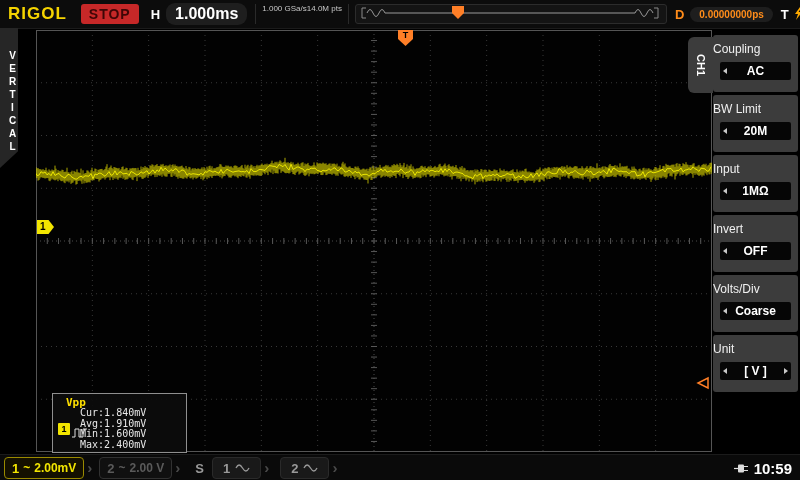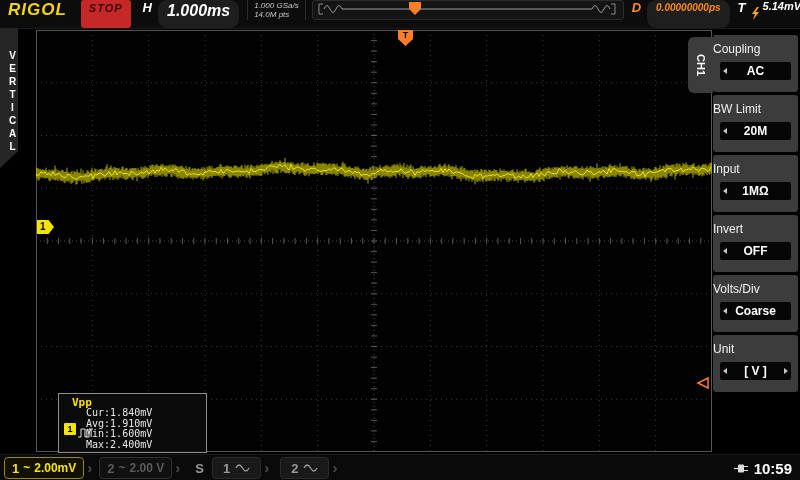--- a/index.html
+++ b/index.html
@@ -1,30 +1,30 @@
 <!DOCTYPE html>
 <html><head>
 <meta charset="utf-8">
 <style>
   html,body{margin:0;padding:0;width:800px;height:480px;background:#000;overflow:hidden;
     font-family:"Liberation Sans",sans-serif;}
   .scope{position:absolute;inset:0;width:800px;height:480px;background:#000;}
 
   
   .topbar{position:absolute;top:0;left:0;width:800px;height:28px;background:#0c0c0c;
-    display:flex;border-bottom:1px solid #1b1b1b;font-style:italic;}
+    display:flex;align-items:center;border-bottom:1px solid #1b1b1b;}
   .logo{color:#f5d400;font-weight:bold;font-size:17px;letter-spacing:1px;margin-left:8px;}
-  .runstate{margin-left:14px;background:#c62828;color:#3d0606;font-weight:bold;font-size:11px;
+  .runstate{margin-left:14px;background:#c62828;color:#3d0606;font-weight:bold;font-size:14px;
     padding:2px 8px;border-radius:3px;letter-spacing:1px;}
   .hlabel{color:#fff;font-weight:bold;font-size:13px;margin-left:12px;}
   .pill{background:#1e1e1e;border-radius:9px;padding:2px 9px;font-size:16px;font-weight:bold;
     color:#fff;margin-left:6px;white-space:nowrap;}
   .pill.delay{color:#ff8c1a;font-size:10px;}
   .srate{margin-left:8px;font-size:8px;color:#c8c8c8;line-height:9px;padding:0 6px;height:20px;
-    display:flex;flex-direction:column;justify-content:center;border-left:1px solid #2a2a2a;
+    display:flex;flex-direction:row;justify-content:center;border-left:1px solid #2a2a2a;
     border-right:1px solid #2a2a2a;white-space:nowrap;}
   .ovstrip{position:relative;margin-left:6px;width:310px;height:18px;background:#141414;
     border:1px solid #2c2c2c;border-radius:3px;flex:none;}
   .dlabel{color:#ff8c1a;font-weight:bold;font-size:13px;margin-left:8px;}
   .tlabel{color:#fff;font-weight:bold;font-size:13px;margin-left:8px;}
   .tlevel{color:#fff;font-size:11px;font-weight:bold;margin-left:3px;}
   .tricon{margin-left:4px;display:flex;align-items:center;}
 
   
   .vert-tab{position:absolute;left:0;top:28px;width:18px;height:140px;background:#262626;
@@ -36,22 +36,22 @@
   .screen{position:absolute;left:36px;top:30px;width:676px;height:422px;background:#020202;}
   .trig-marker{position:absolute;left:398px;top:30px;width:15px;height:16px;background:#ff7f27;
     clip-path:polygon(0 0,100% 0,100% 56%,50% 100%,0 56%);color:#000;font-weight:bold;
     font-size:9px;text-align:center;line-height:10px;}
   .ch-marker{position:absolute;left:37px;top:220px;width:17px;height:14px;background:#f2e500;
     clip-path:polygon(0 0,68% 0,100% 50%,68% 100%,0 100%);color:#000;font-weight:bold;
     font-size:10px;line-height:14px;padding-left:3px;box-sizing:border-box;}
   .edge-marker{position:absolute;left:696px;top:376px;}
 
   
-  .meas{position:absolute;left:58px;top:393px;width:133px;height:58px;
-    background:rgba(12,12,12,.93);border:1px solid #8f8f8f;padding-left:14px;}
+  .meas{position:absolute;left:52px;top:393px;width:133px;height:58px;
+    background:rgba(12,12,12,.93);border:1px solid #8f8f8f;}
   .meas-title{position:absolute;left:13px;top:2px;color:#ffe000;font-weight:bold;
     font-family:"DejaVu Sans Mono",monospace;font-size:11px;}
   .meas-rows{position:absolute;left:27px;top:14px;font-family:"DejaVu Sans Mono",monospace;
     font-size:10px;line-height:10.5px;color:#e8e8e8;white-space:nowrap;}
   .meas-ch{position:absolute;left:5px;top:29px;width:12px;height:12px;background:#f2e500;
     color:#000;font-size:9px;font-weight:bold;text-align:center;line-height:12px;border-radius:1px;}
   .pulse-icon{position:absolute;left:18px;top:32px;}
 
   
   .ch-tab{position:absolute;left:688px;top:37px;width:25px;height:56px;background:#3c3c3c;

